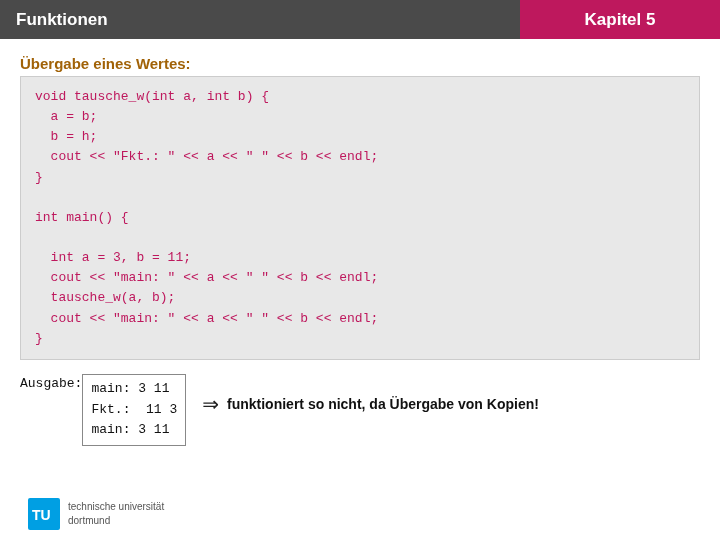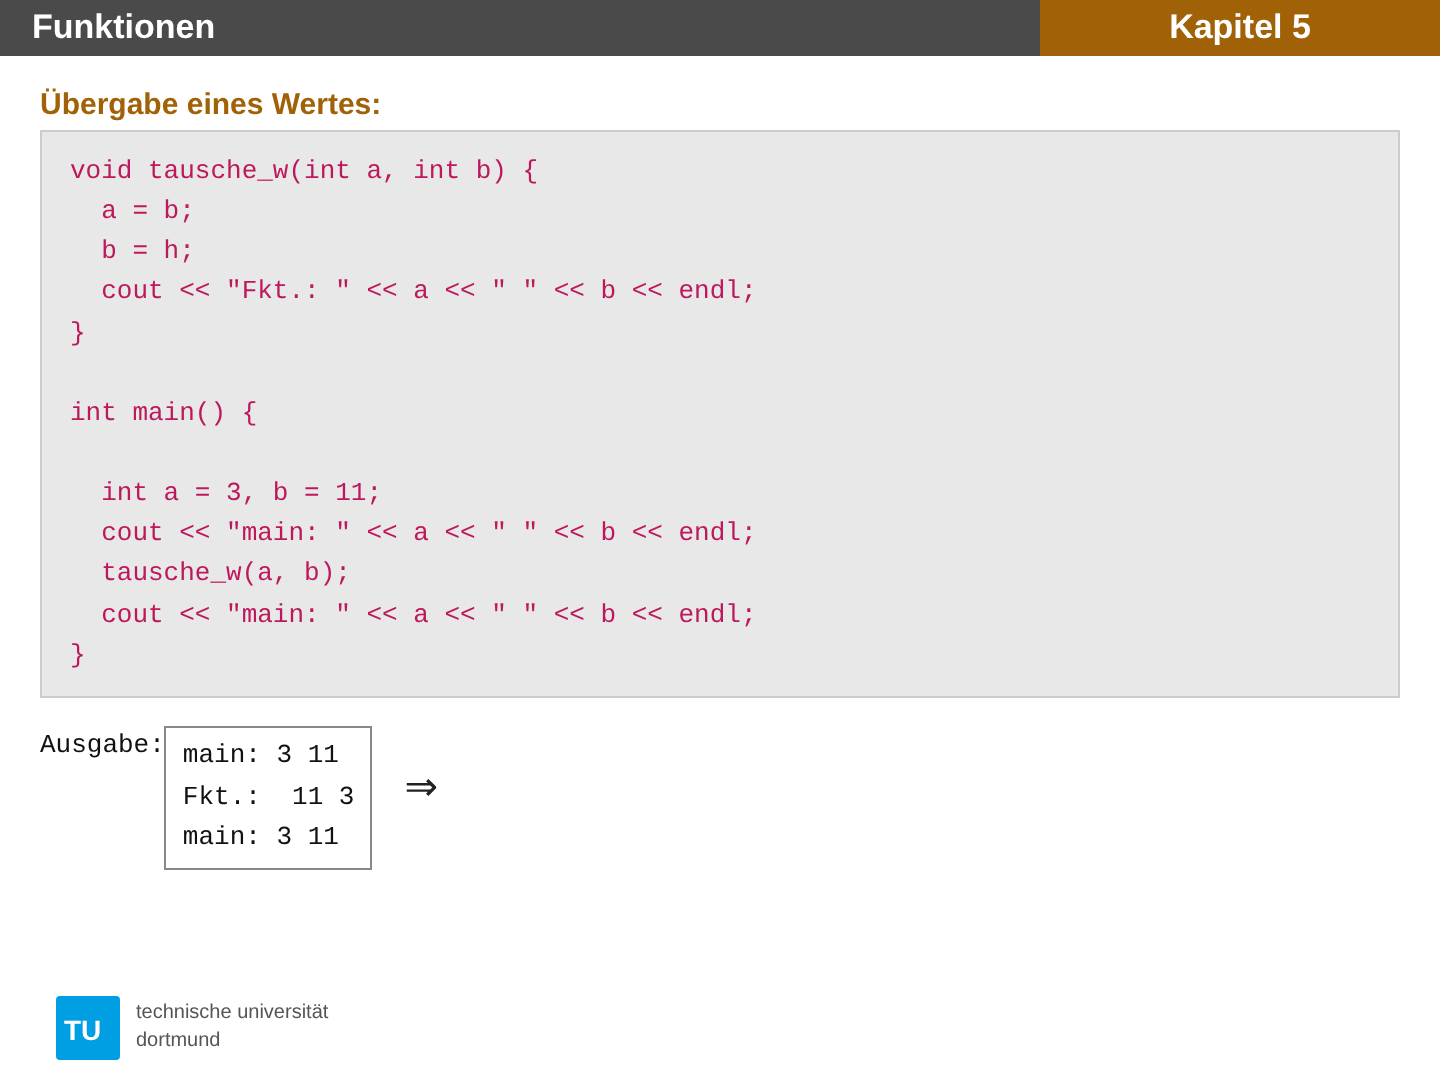--- a/index.html
+++ b/index.html
@@ -8,34 +8,34 @@
       height: 540px;
       font-family: Arial, Helvetica, sans-serif;
       background: #fff;
       overflow: hidden;
     }
 
     
     .header {
       display: flex;
       align-items: stretch;
-      height: 28px;
+      height: 39px;
     }
     .header-left {
       background: #4a4a4a;
       color: #fff;
       font-size: 17px;
       font-weight: bold;
       padding: 0 16px;
       display: flex;
       align-items: center;
       flex: 1;
     }
     .header-right {
-      background: #a16207;
+      background: #be185d;
       color: #fff;
       font-size: 17px;
       font-weight: bold;
       padding: 0 20px;
       display: flex;
       align-items: center;
       min-width: 200px;
       justify-content: center;
     }
 
@@ -183,20 +183,21 @@
       </span>
       <div class="output-box">
         <div class="code-line">main: 3 11</div>
         <div class="code-line">Fkt.:  11 3</div>
         <div class="code-line">main: 3 11</div>
       </div>
     </div>
 
     <div class="arrow-text" style="margin-top: 18px;">
       <span class="arrow-symbol">⇒</span>
+      <span class="arrow-description bold-text">funktioniert so nicht, da Übergabe von Kopien!</span>
     </div>
   </div>
 </div>
 
 <div class="footer">
   <div class="footer-logo">
 
     <svg class="tu-logo" viewBox="0 0 32 32" xmlns="http://www.w3.org/2000/svg">
       <rect width="32" height="32" fill="#009fe3" rx="2"></rect>
       <text x="4" y="22" font-size="14" font-weight="bold" fill="white" font-family="Arial">TU</text>

